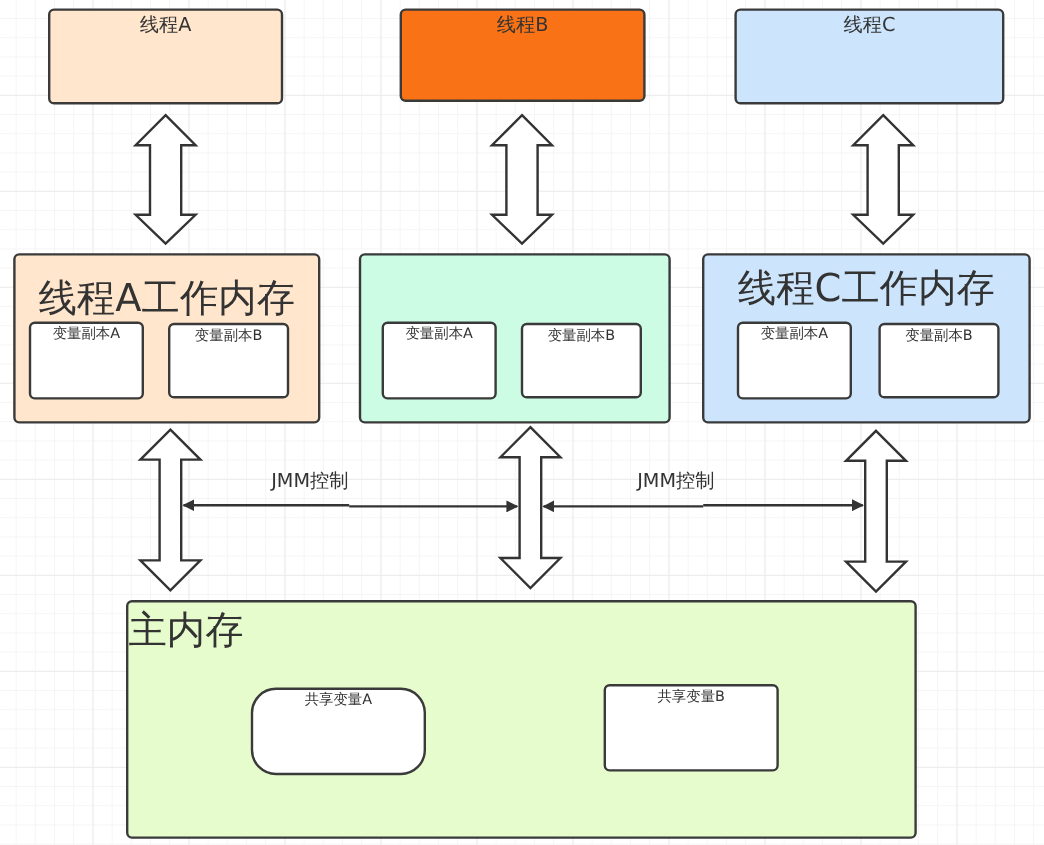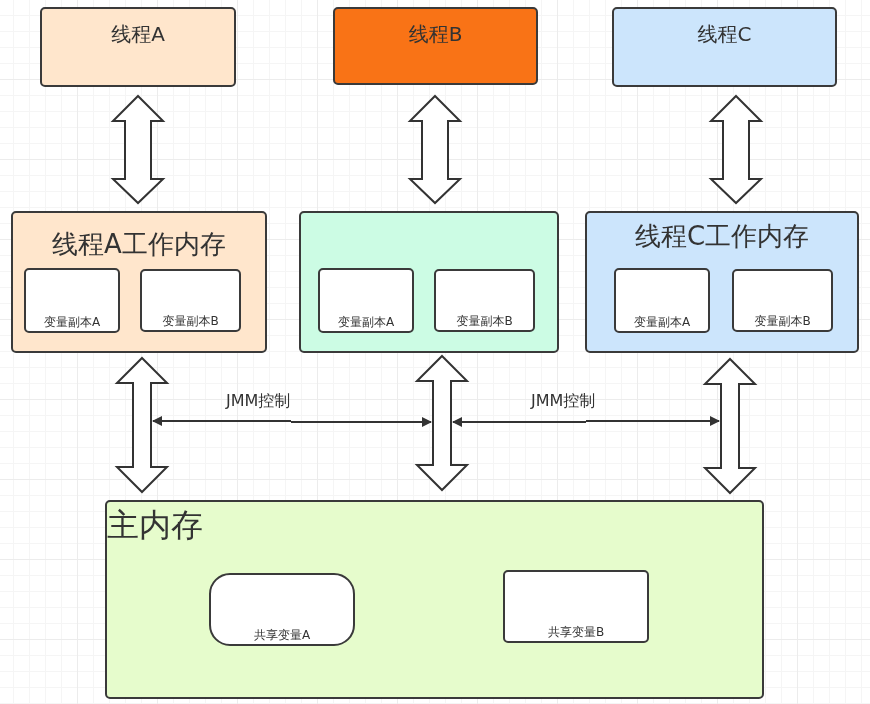--- a/index.html
+++ b/index.html
@@ -17,26 +17,26 @@
       color: #333333;
     }
     .box {
       position: absolute; box-sizing: border-box;
       border: 2px solid #3a3a3a; border-radius: 5px;
     }
     .title {
       position: absolute; left: 0; right: 0; text-align: center;
       color: #333333; white-space: nowrap;
     }
-    .thread .title { top: 12px; font-size: 20px; }
-    .wm .title { font-size: 26px; }
+    .thread .title { top: 2px; font-size: 16px; }
+    .wm .title { font-size: 32px; }
     .var {
       position: absolute; box-sizing: border-box; background: #ffffff;
       border: 2px solid #3a3a3a; border-radius: 5px;
-      display: flex; align-items: flex-end; justify-content: center;
+      display: flex; align-items: flex-start; justify-content: center;
     }
     .var span { font-size: 12px; color: #333333; white-space: nowrap; }
     svg.overlay { position: absolute; left: 0; top: 0; pointer-events: none; }
     .jmm-label { position: absolute; font-size: 16px; color: #333333; white-space: nowrap; }
     .main-title { position: absolute; left: 0; right: 0; top: 2px; font-size: 32px; color: #333333; }
   </style>
 </head>
 <body>
 
 <div class="box thread" style="left:40px;top:7px;width:196px;height:80px;background:#ffe6cc;">

